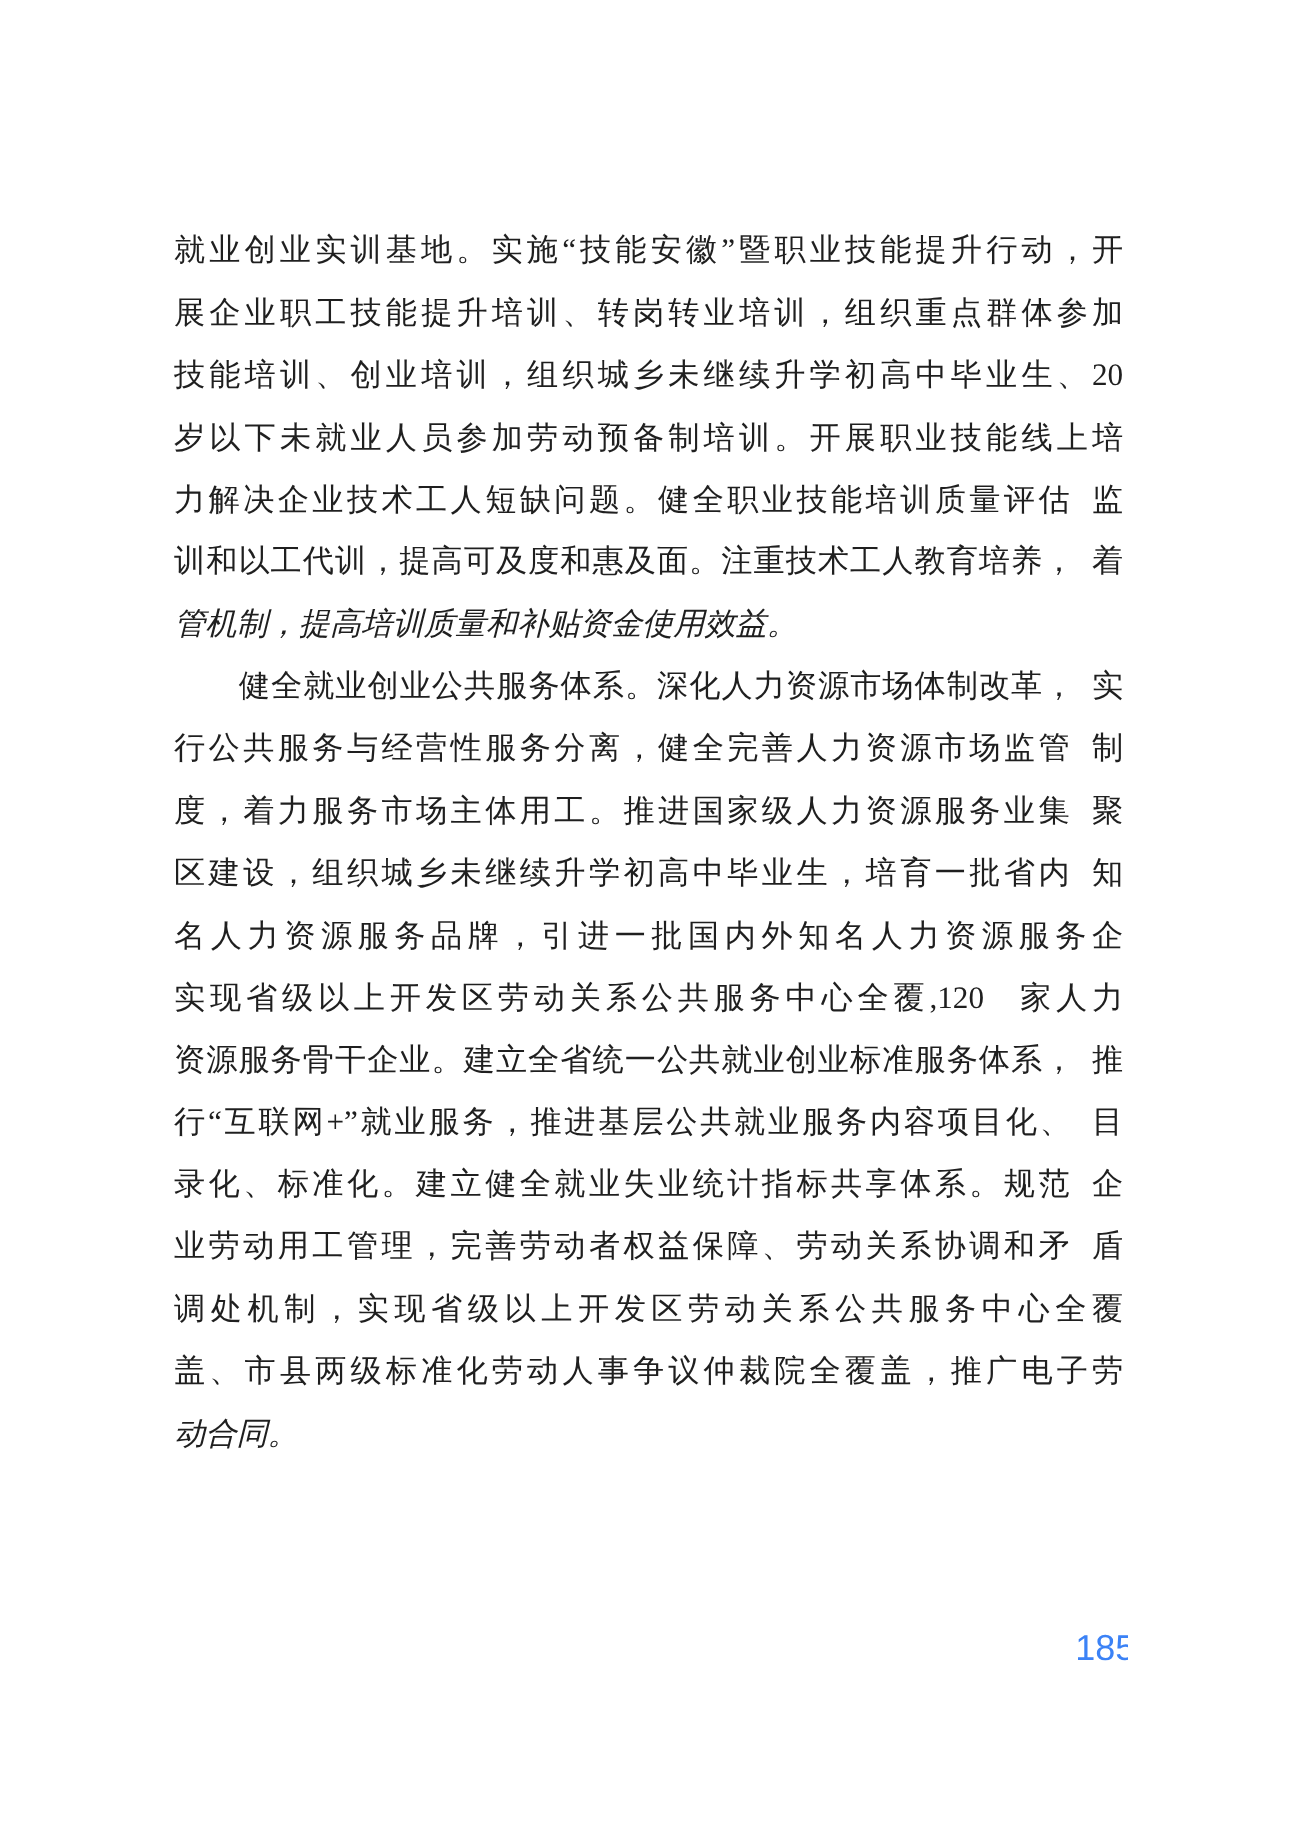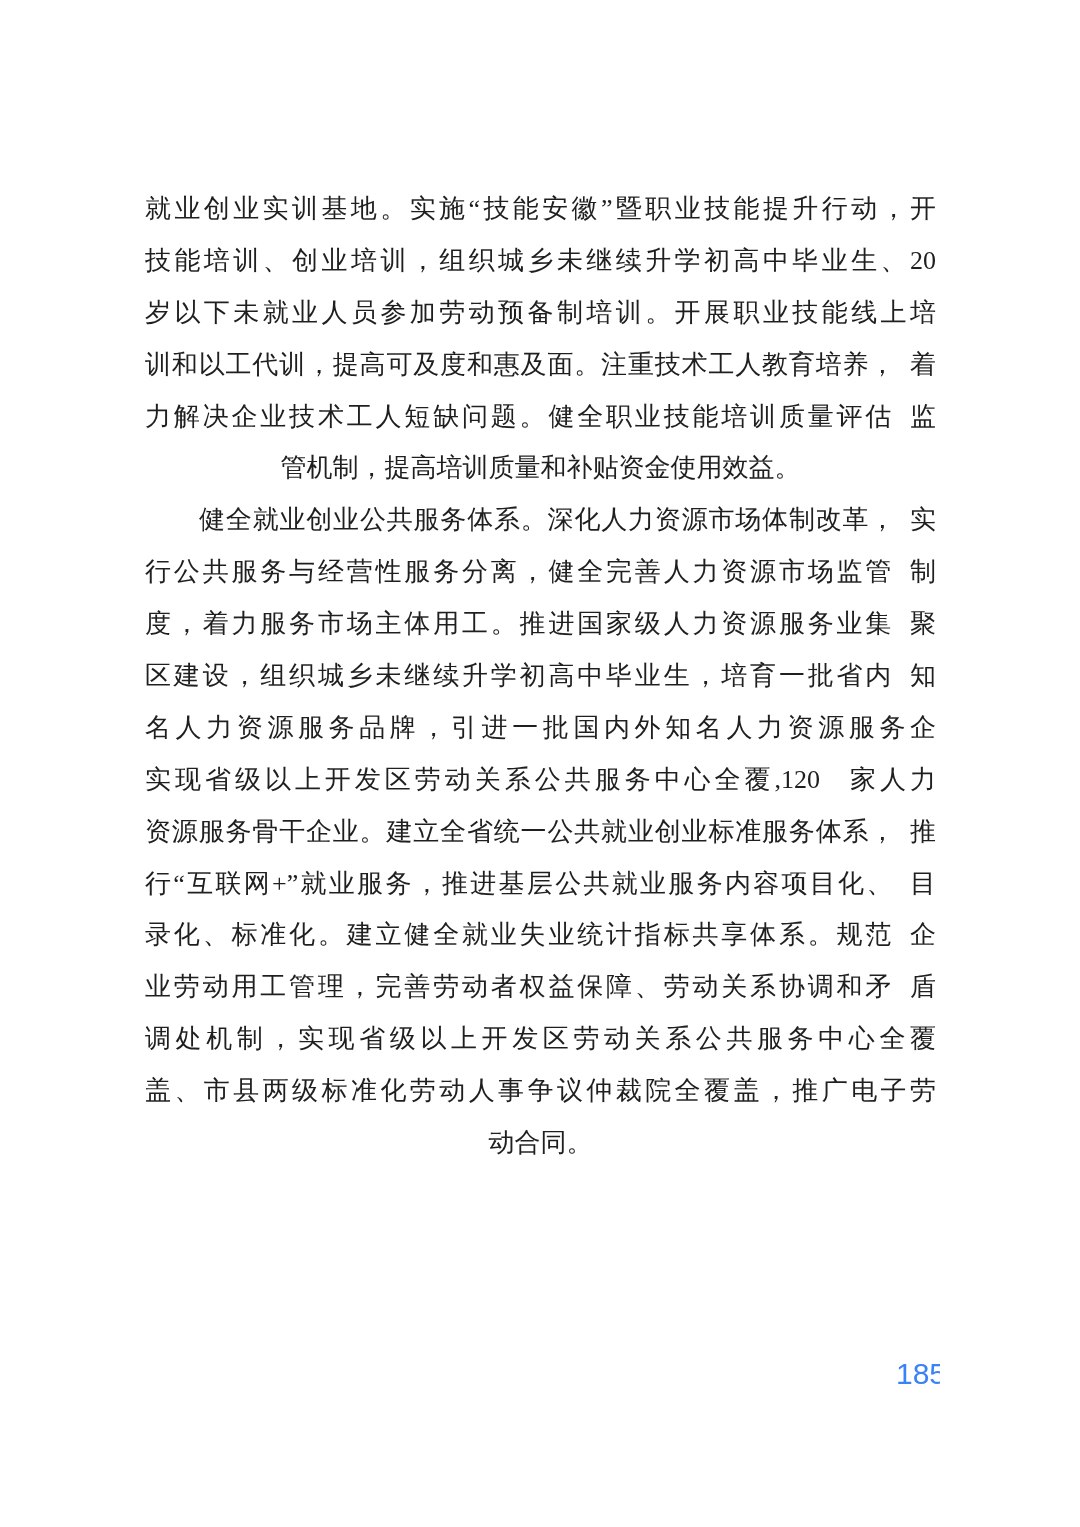--- a/index.html
+++ b/index.html
@@ -22,43 +22,44 @@
   .ln {
     height: 51.9px;
     line-height: 51.9px;
     white-space: normal;
   }
   .j {
     text-align: justify;
     text-align-last: justify;
     text-justify: inter-character;
   }
-  .l { text-align: center; }
+  .l { text-align: left; font-style: italic; }
   .indent { text-indent: 54px; }
   .bold { font-weight: normal; }
   .pageno {
     position: absolute;
     left: 896px;
     top: 1359px;
     font-family: "Liberation Sans", "DejaVu Sans", sans-serif;
     font-size: 30px;
     line-height: 1;
     color: #3b82f6;
   }
 </style>
 </head>
 <body>
 
 <div class="page">
   <div class="text-body">
     <div class="ln j">就业创业实训基地。实施“技能安徽”暨职业技能提升行动，开</div>
+    <div class="ln j">展企业职工技能提升培训、转岗转业培训，组织重点群体参加</div>
     <div class="ln j">技能培训、创业培训，组织城乡未继续升学初高中毕业生、20</div>
     <div class="ln j">岁以下未就业人员参加劳动预备制培训。开展职业技能线上培</div>
+    <div class="ln j">力解决企业技术工人短缺问题。健全职业技能培训质量评估 监</div>
     <div class="ln j">训和以工代训，提高可及度和惠及面。注重技术工人教育培养， 着</div>
-    <div class="ln j">力解决企业技术工人短缺问题。健全职业技能培训质量评估 监</div>
     <div class="ln l">管机制，提高培训质量和补贴资金使用效益。</div>
 
     <div class="ln j indent"><span class="bold">健全就业创业公共服务体系。</span><span>深化人力资源市场体制改革， 实</span></div>
     <div class="ln j">行公共服务与经营性服务分离，健全完善人力资源市场监管 制</div>
     <div class="ln j">度，着力服务市场主体用工。推进国家级人力资源服务业集 聚</div>
     <div class="ln j">区建设，组织城乡未继续升学初高中毕业生，培育一批省内 知</div>
     <div class="ln j">名人力资源服务品牌，引进一批国内外知名人力资源服务企</div>
     <div class="ln j">实现省级以上开发区劳动关系公共服务中心全覆,120 家人力</div>
     <div class="ln j">资源服务骨干企业。建立全省统一公共就业创业标准服务体系， 推</div>
     <div class="ln j">行“互联网+”就业服务，推进基层公共就业服务内容项目化、 目</div>

